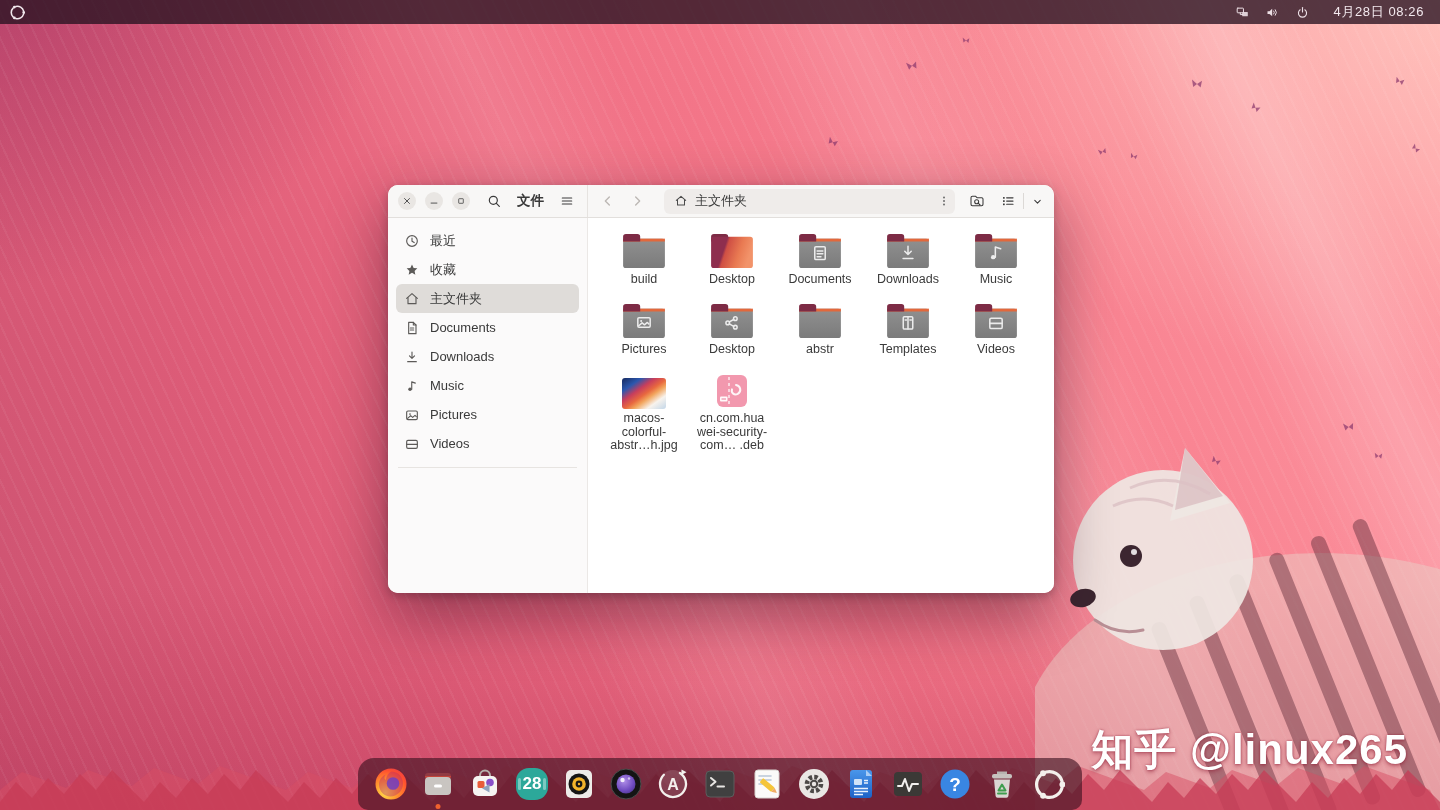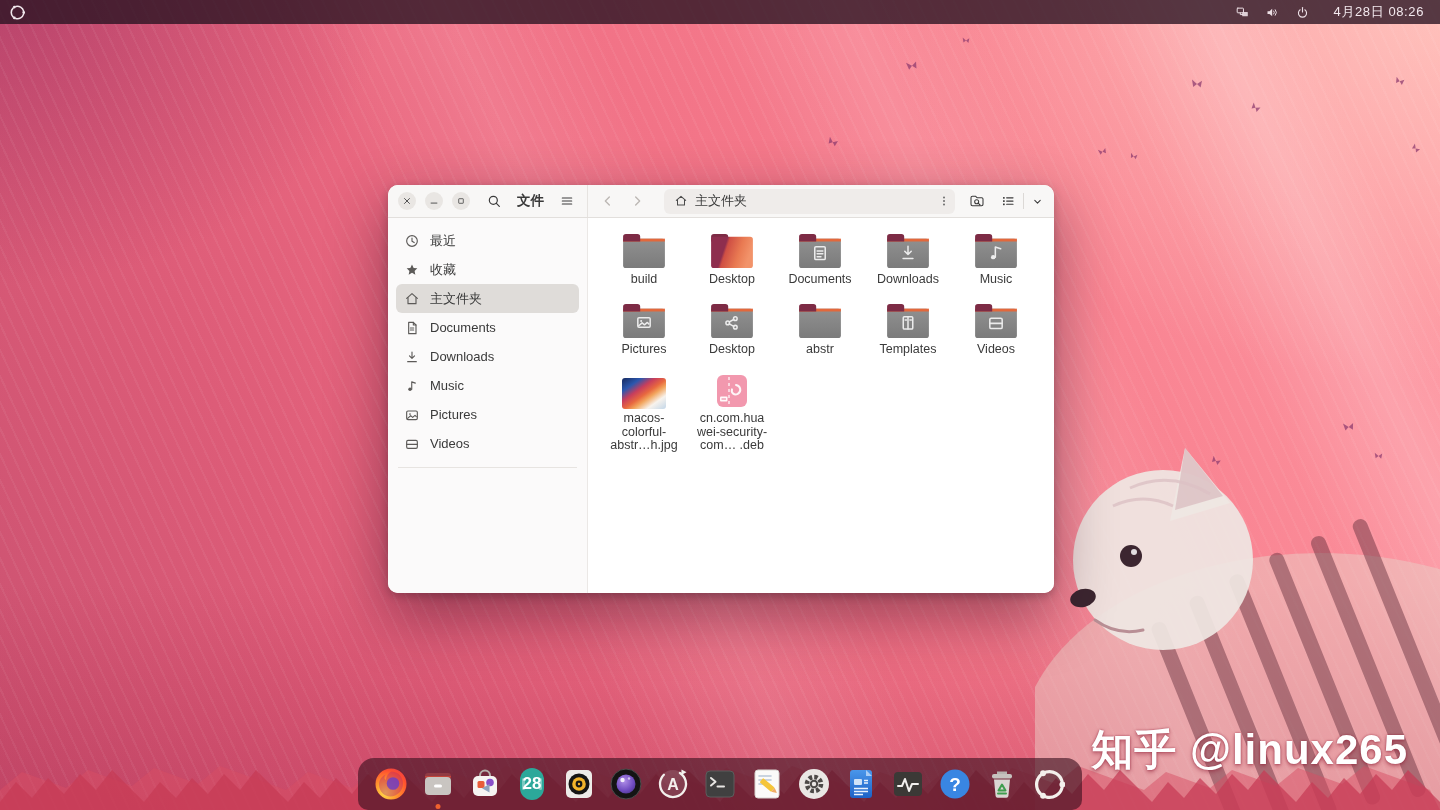--- a/index.html
+++ b/index.html
@@ -64,21 +64,21 @@
   .file-cell{width:88px;display:flex;flex-direction:column;align-items:center;margin-bottom:11px}
   .file-ico{height:42px;display:flex;align-items:flex-end;justify-content:center}
   .file-label{font-size:12.5px;color:#3a3a3a;text-align:center;line-height:13.5px;white-space:pre-line;margin-top:3px;max-width:86px}
 
   
   #dock{position:absolute;left:358px;bottom:0;width:724px;height:52px;z-index:40;border-radius:16px 16px 10px 10px;
     background:rgba(58,16,30,.62);display:flex;align-items:center;gap:9px;padding:0 14px}
   .dock-item{width:38px;height:38px;flex:none;display:flex;align-items:center;justify-content:center;position:relative}
   .dock-item svg{display:block}
   .run-dot{position:absolute;bottom:-6px;left:50%;transform:translateX(-50%);width:5px;height:5px;border-radius:50%;background:#f0612e}
-  .cal{width:24px;height:32px;background:#2ca89a;border-radius:13px;color:#fff;display:flex;align-items:center;justify-content:center;
+  .cal{width:32px;height:32px;background:#2ca89a;border-radius:13px;color:#fff;display:flex;align-items:center;justify-content:center;
     font-size:17px;font-weight:bold;position:relative}
   .cal::before,.cal::after{content:"";position:absolute;top:10px;width:3px;height:12px;background:rgba(255,255,255,.38);border-radius:2px}
   .cal::before{left:2px}.cal::after{right:2px}
 
   
   #watermark{position:absolute;right:32px;top:722px;z-index:45;font-size:42px;font-weight:bold;color:#fff;letter-spacing:1px;
     text-shadow:0 2px 4px rgba(140,25,50,.55),0 0 2px rgba(140,25,50,.7)}
 </style>
 </head>
 <body>

